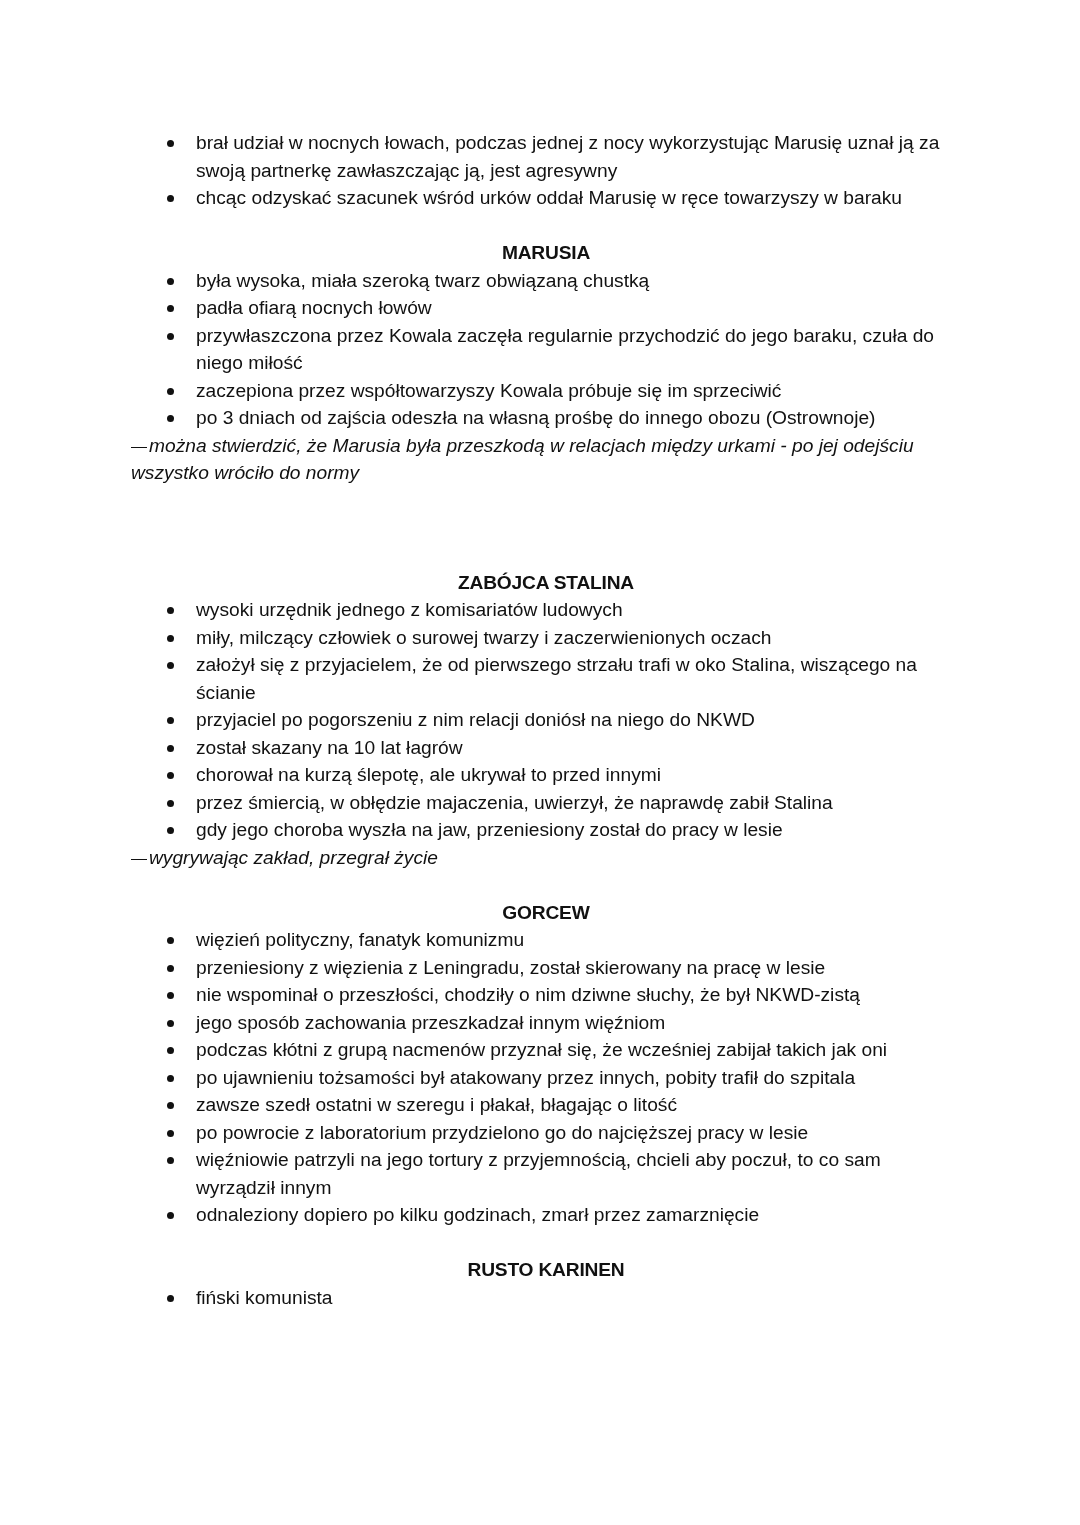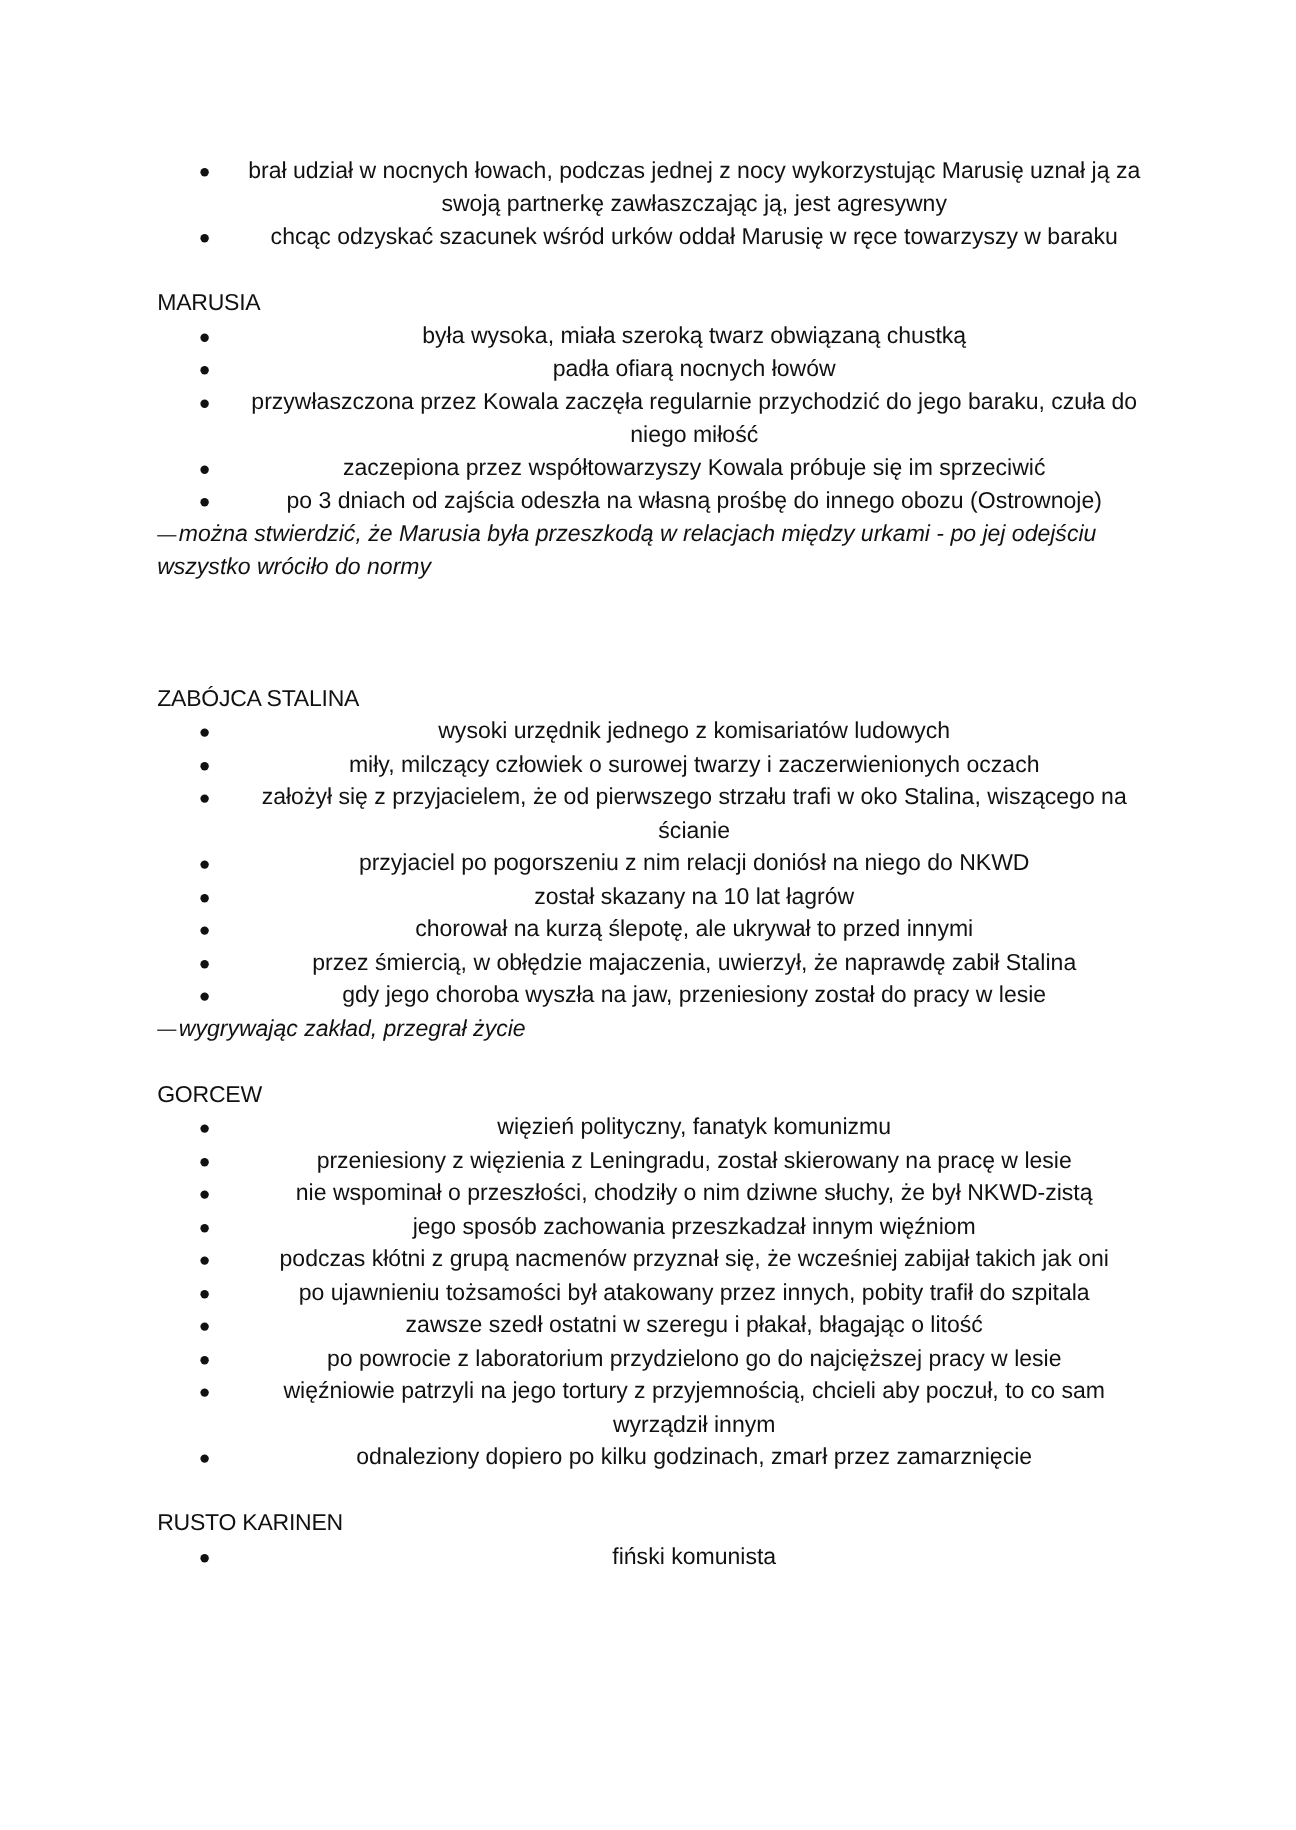--- a/index.html
+++ b/index.html
@@ -14,29 +14,29 @@
   .page {
     position: absolute;
     left: 131px;
     top: 129px;
     width: 830px;
     font-size: 19.2px;
     line-height: 27.5px;
   }
   .section { margin: 0; }
   .heading {
-    font-weight: normal;
+    font-weight: bold;
     margin: 0;
     letter-spacing: -0.2px;
+    text-align: center;
   }
   ul.bullets {
     list-style: none;
     margin: 0;
     padding: 0 0 0 65px;
-    text-align: center;
   }
   ul.bullets li {
     position: relative;
     margin: 0;
     padding: 0;
   }
   ul.bullets li .dot {
     position: absolute;
     left: -29px;
     top: 11px;

